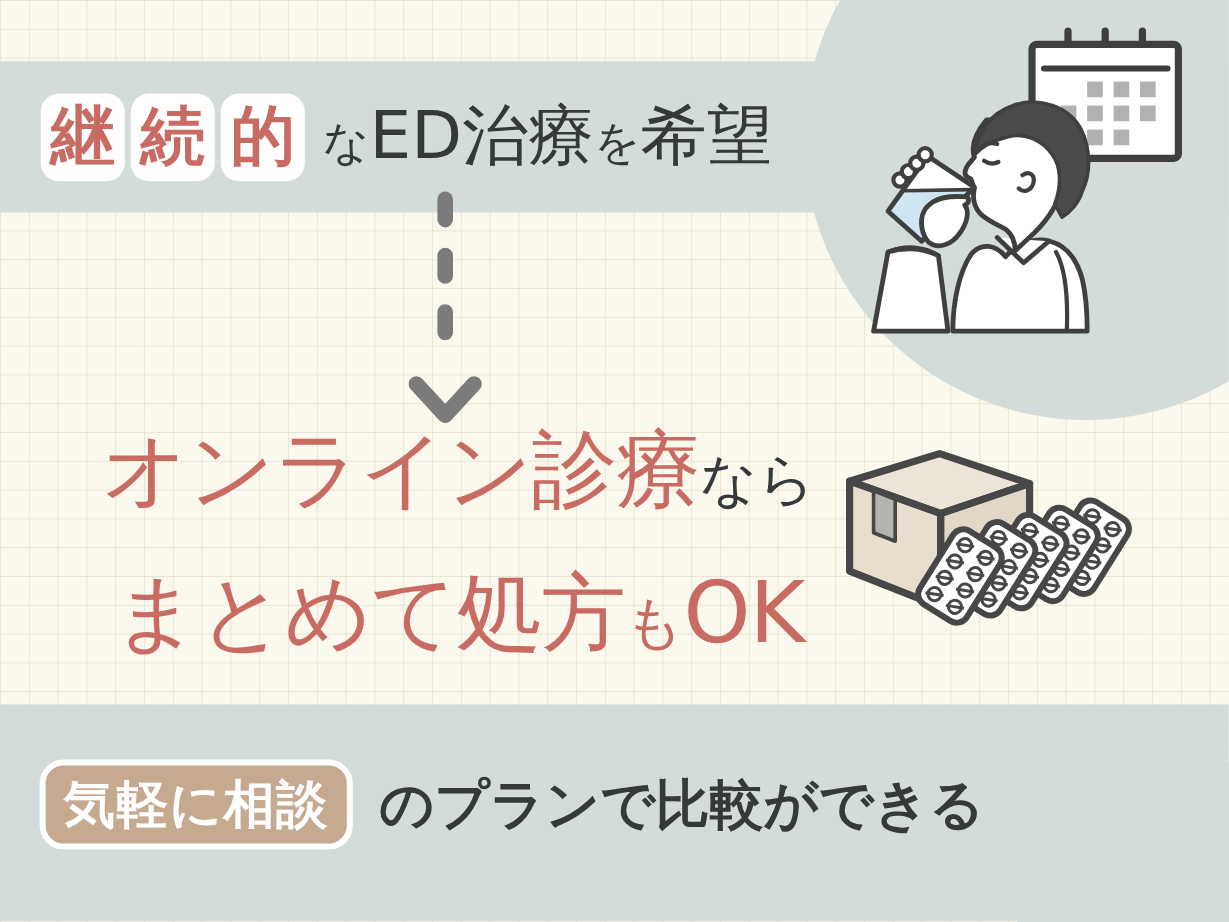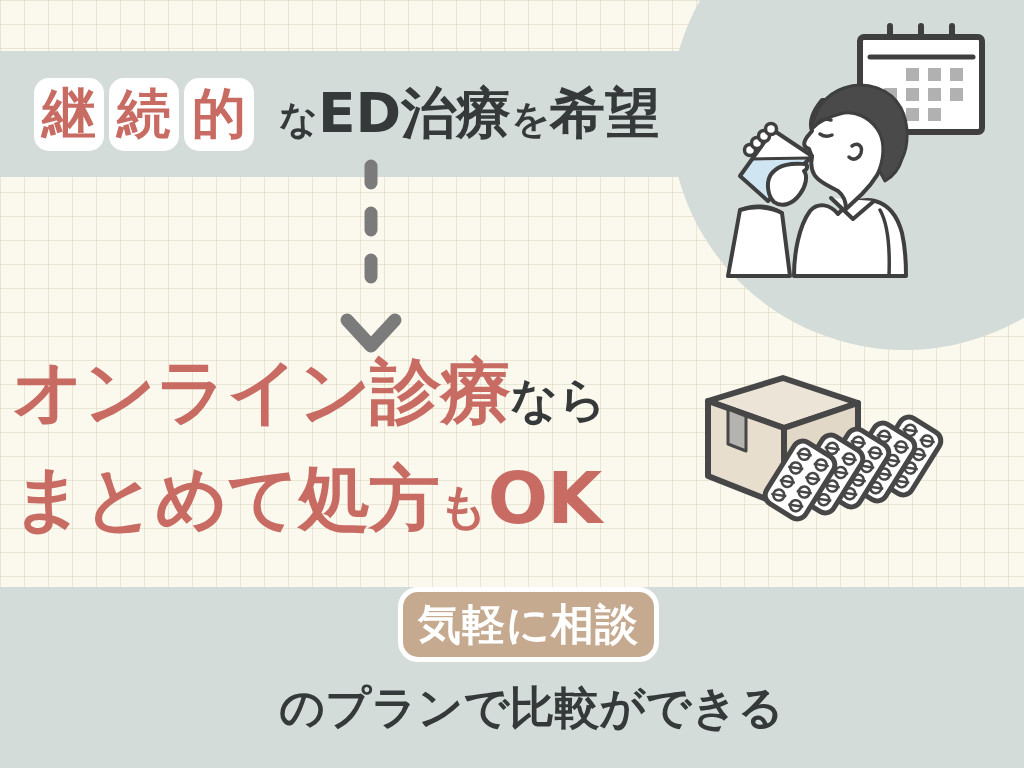--- a/index.html
+++ b/index.html
@@ -18,39 +18,39 @@
   }
   .banner{
     position:absolute;left:0;top:51px;width:1024px;height:126px;background:#d3dcd9;
     display:flex;align-items:center;padding-left:34px;box-sizing:border-box;
   }
   .char-box{
     width:70px;height:73px;background:#ffffff;border-radius:15px;
     display:flex;align-items:center;justify-content:center;
     font-size:54px;font-weight:bold;color:#c76b63;margin-right:5px;
   }
-  .banner-text{margin-left:20px;font-weight:bold;color:#35393a;white-space:nowrap;}
+  .banner-text{margin-left:10px;font-weight:normal;color:#35393a;white-space:nowrap;}
   .banner-text .lg{font-size:55px;}
   .banner-text .sm{font-size:38px;}
   .arrow-wrap{position:absolute;left:334px;top:154px;width:74px;height:204px;}
   .title{
-    position:absolute;left:12px;top:352px;width:740px;
-    font-weight:bold;white-space:nowrap;
+    position:absolute;left:12px;top:352px;width:740px;text-align:center;
+    font-weight:normal;white-space:nowrap;
   }
   .title .line{line-height:80px;}
-  .title .l2{margin-top:8px;}
+  .title .l2{margin-top:20px;}
   .title .accent{color:#c76b63;font-size:71px;letter-spacing:-1px;}
   .title .dark{color:#35393a;font-size:47px;}
   .title .sm-accent{color:#c76b63;font-size:48px;}
   .man-wrap{position:absolute;left:700px;top:18px;width:300px;height:272px;}
   .package-wrap{position:absolute;left:688px;top:356px;width:300px;height:200px;}
   .band{
     position:absolute;left:0;top:587px;width:1024px;height:181px;background:#d3dcd9;
     display:flex;align-items:center;padding-left:33px;padding-bottom:14px;
-    box-sizing:border-box;gap:16px;flex-direction:column;
+    box-sizing:border-box;gap:16px;
   }
   .tag{
     height:75px;box-sizing:border-box;background:#c5aa90;
     border:5px solid #ffffff;border-radius:20px;
     display:flex;align-items:center;padding:0 15px;
     color:#ffffff;font-size:43px;font-weight:bold;letter-spacing:1px;white-space:nowrap;
   }
   .band-suffix{color:#35393a;font-size:45px;font-weight:bold;margin-left:6px;white-space:nowrap;}
 </style>
 </head>

